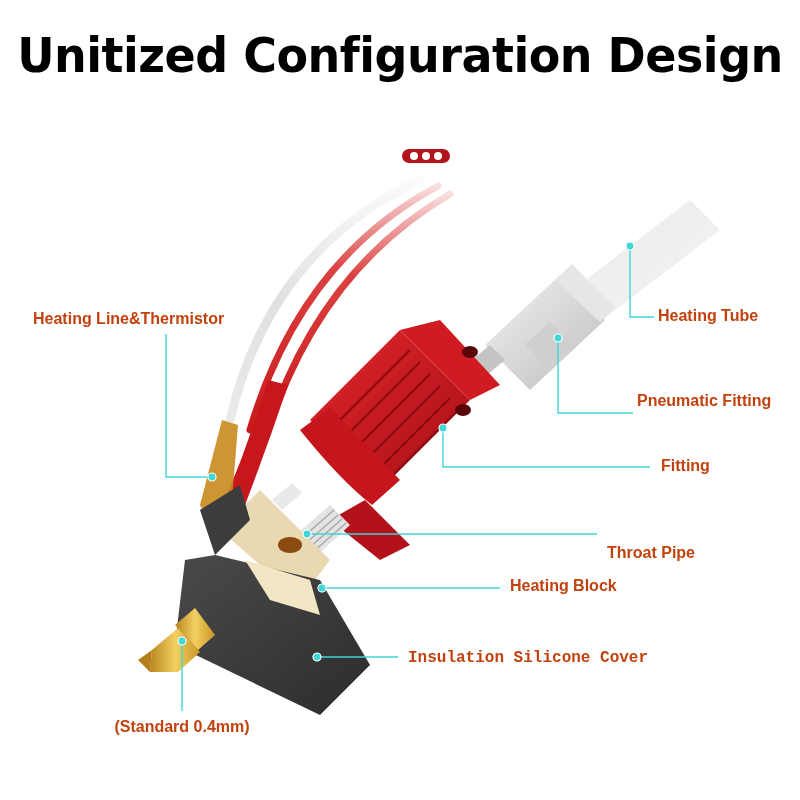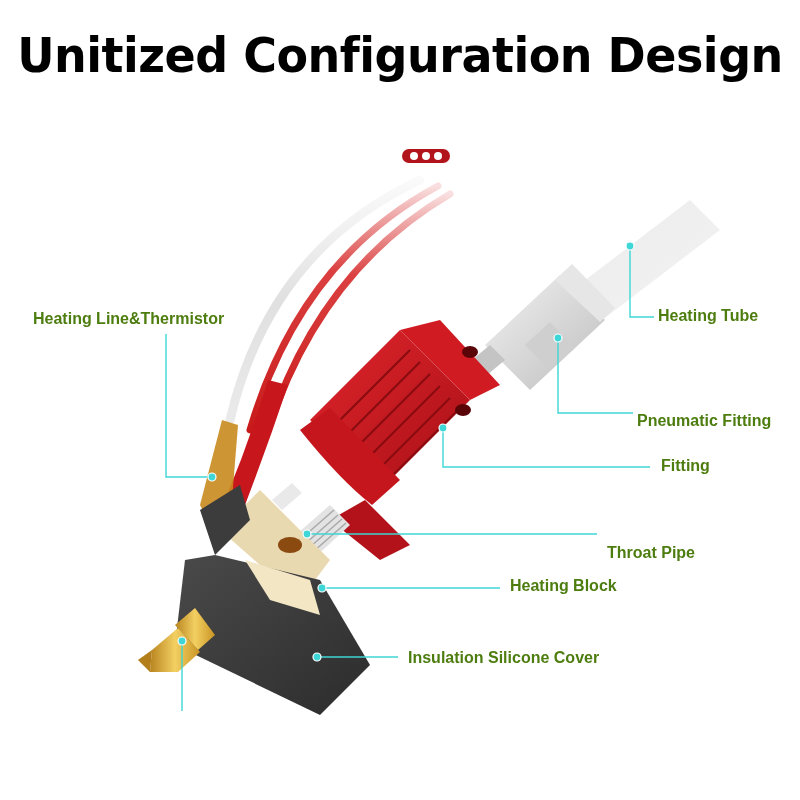--- a/index.html
+++ b/index.html
@@ -11,21 +11,21 @@
     letter-spacing: -0.5px; color: #000; transform: scaleY(1.05);
   }
   .dots-badge {
     position: absolute; left: 402px; top: 149px; width: 48px; height: 14px;
     border-radius: 7px; background: #b1141a; display: flex; align-items: center;
     justify-content: center; gap: 4px;
   }
   .dots-badge span { width: 8px; height: 8px; border-radius: 50%; background: #fff; display: block; }
   svg.art { position: absolute; left: 0; top: 0; }
   .label {
-    position: absolute; font-weight: bold; font-size: 16px; color: #4d7c0f; white-space: nowrap;
+    position: absolute; font-weight: bold; font-size: 16px; color: #c2410c; white-space: nowrap;
     font-family: "Liberation Sans", sans-serif;
   }
   .label.center { text-align: center; line-height: 19px; }
 </style>
 </head>
 <body>
 
 <div class="title">Unitized Configuration Design</div>
 
 <div class="dots-badge">
@@ -152,19 +152,20 @@
     <circle cx="443" cy="428" r="4"></circle>
     <circle cx="307" cy="534" r="4"></circle>
     <circle cx="322" cy="588" r="4"></circle>
     <circle cx="317" cy="657" r="4"></circle>
     <circle cx="182" cy="641" r="4"></circle>
   </g>
 </svg>
 
 <div class="label" style="left:33px; top:310px;">Heating Line&amp;Thermistor</div>
 <div class="label" style="left:658px; top:307px;">Heating Tube</div>
-<div class="label" style="left:637px; top:412px;">Pneumatic Fitting</div>
+<div class="label" style="left:637px; top:392px;">Pneumatic Fitting</div>
 <div class="label" style="left:661px; top:457px;">Fitting</div>
 <div class="label" style="left:607px; top:524px;margin-top:20px;">Throat Pipe</div>
 <div class="label" style="left:510px; top:577px;">Heating Block</div>
-<div class="label" style="left:408px; top:649px;">Insulation Silicone Cover</div>
+<div class="label" style="left:408px; top:649px;font-family:Liberation Mono, monospace;">Insulation Silicone Cover</div>
 <div class="label center" style="left:97px; top:717px; width:170px;">
+  <div>(Standard 0.4mm)</div>
 </div>
 
 </body></html>

